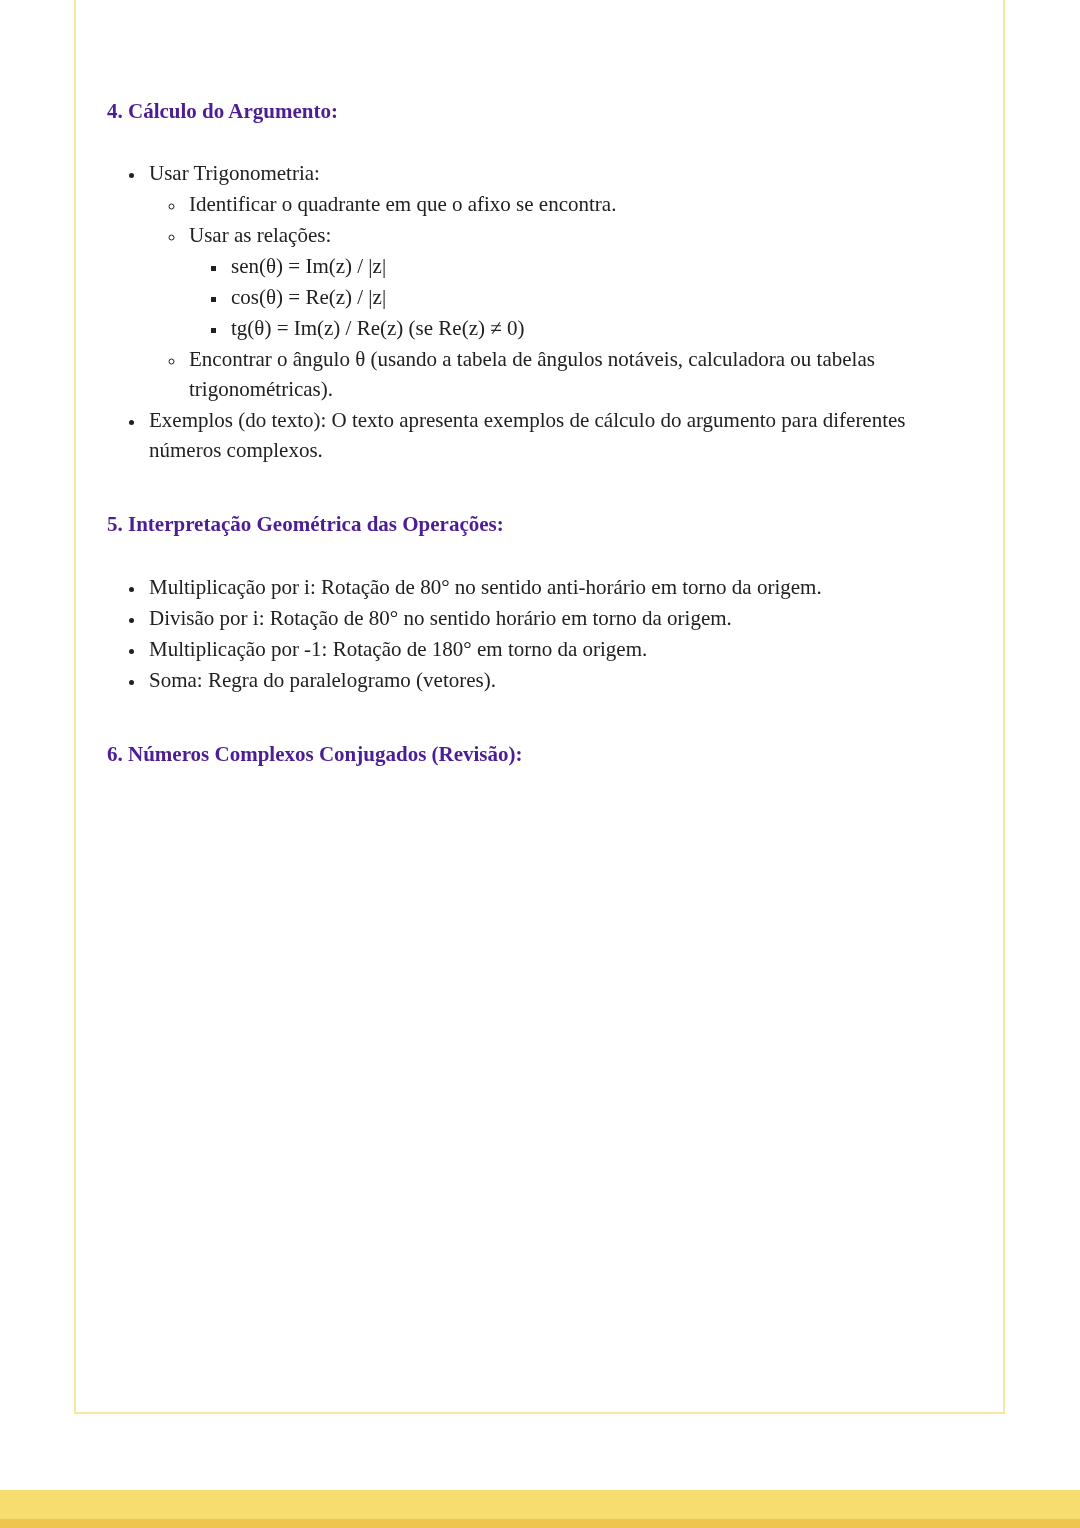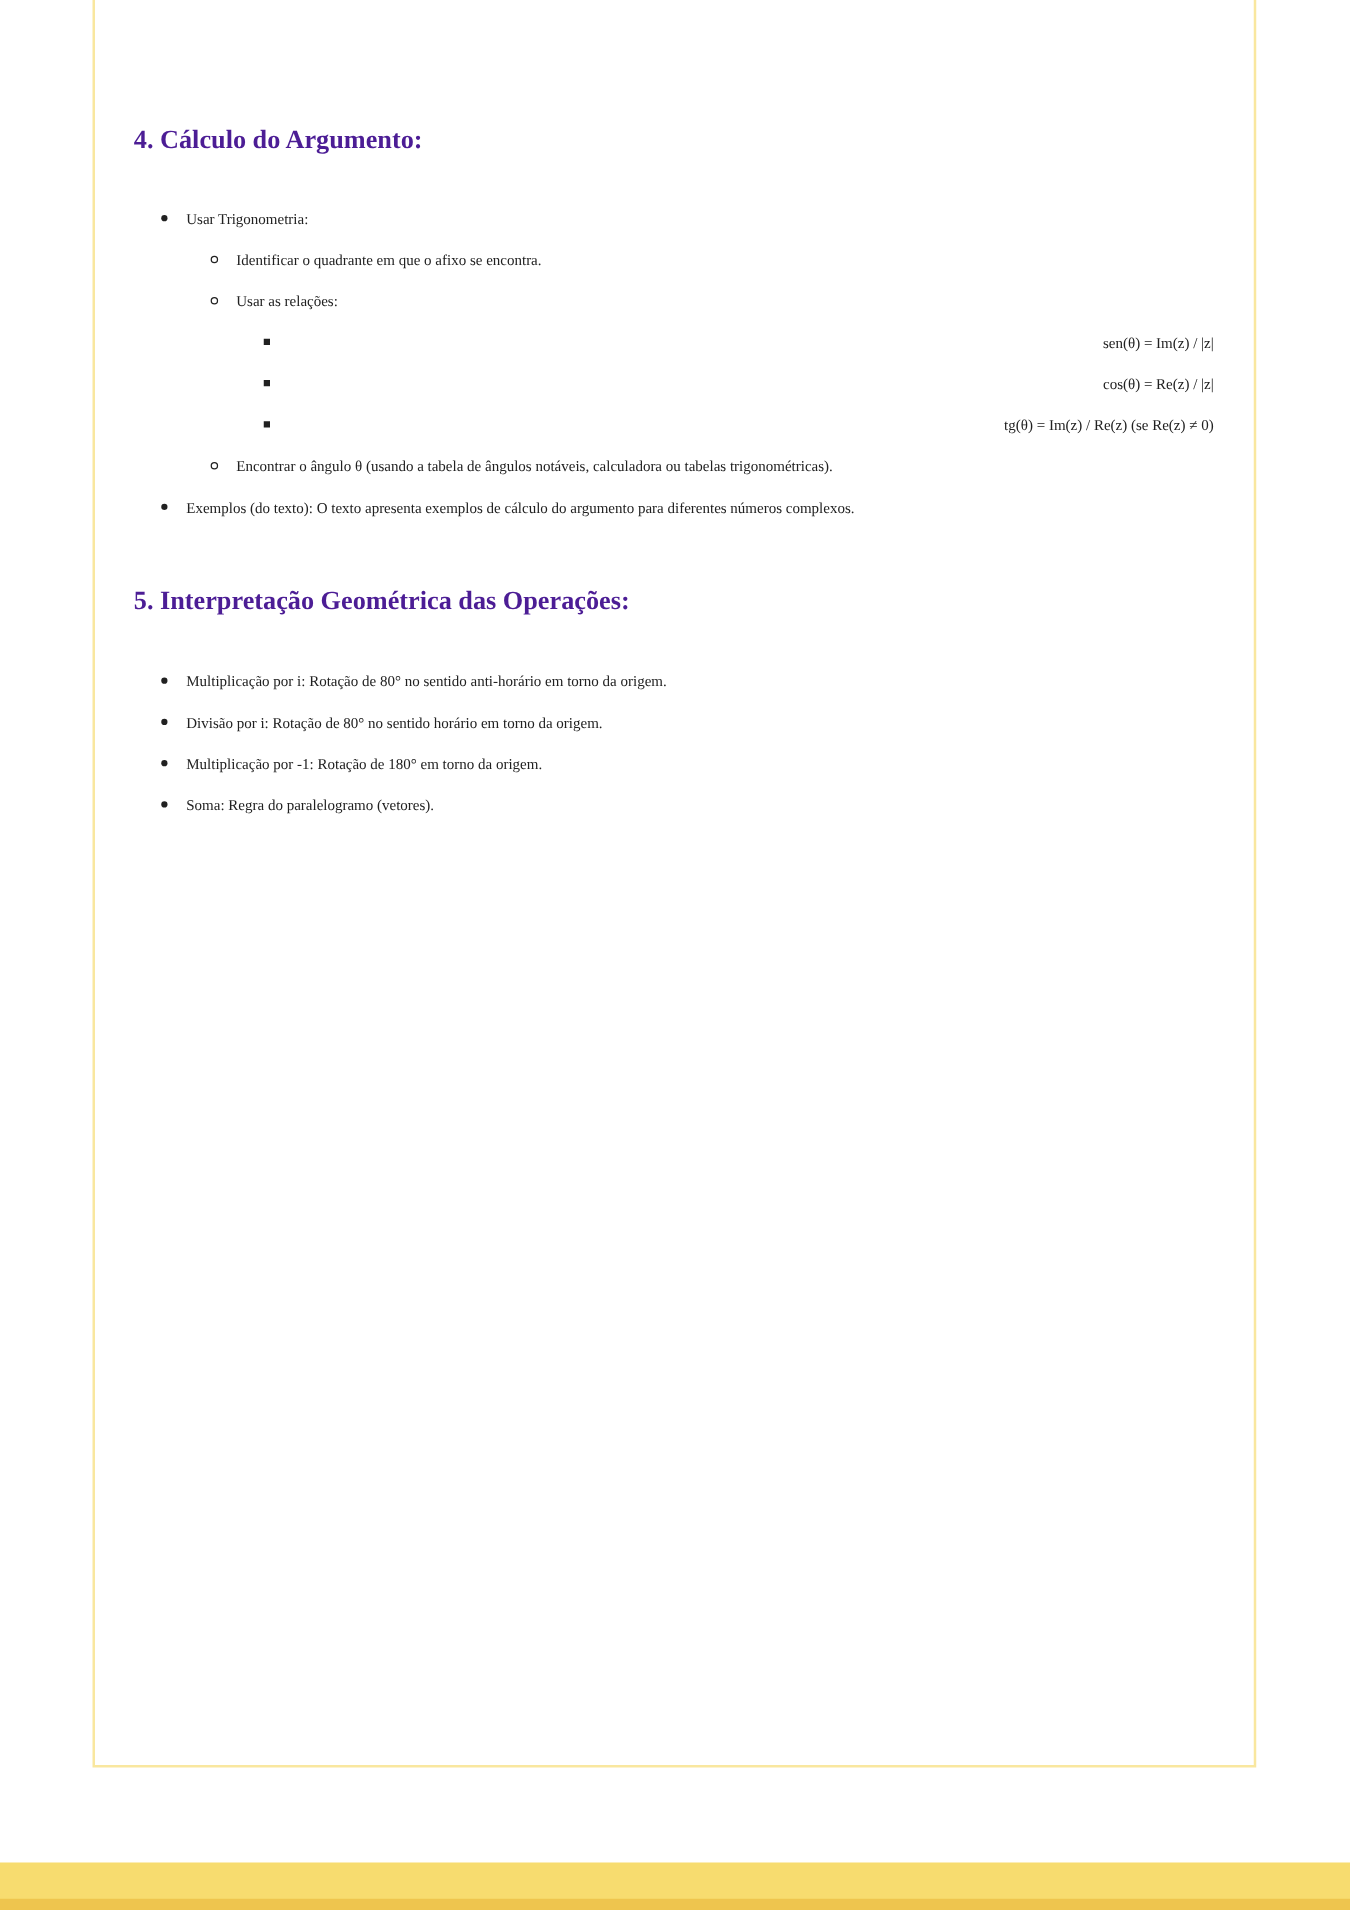--- a/index.html
+++ b/index.html
@@ -31,26 +31,26 @@
     margin: 0 0 34px 0;
     line-height: 1.25;
     color: #4c1d95;
   }
   h3.section-heading.spaced {
     margin-top: 46px;
   }
   ul {
     margin: 0;
     padding: 0 0 0 39px;
-    font-size: 12px;
+    font-size: 21px;
     line-height: 30px;
   }
   ul.l1 { list-style-type: disc; }
   ul.l2 { list-style-type: circle; padding-left: 37px; }
-  ul.l3 { list-style-type: square; padding-left: 39px; text-align: right; }
+  ul.l3 { list-style-type: square; padding-left: 39px; }
   li { margin: 1px 0; padding-left: 3px; }
   li::marker { font-size: 18px; }
   .footer-bar {
     position: absolute;
     left: 0;
     bottom: 0;
     width: 100%;
     height: 38px;
     background: #F7DC6F;
   }
@@ -112,20 +112,21 @@
         <span>Divisão por i: Rotação de 80° no sentido horário em torno da origem.</span>
       </li>
       <li>
         <span>Multiplicação por -1: Rotação de 180° em torno da origem.</span>
       </li>
       <li>
         <span>Soma: Regra do paralelogramo (vetores).</span>
       </li>
     </ul>
 
+    <h3 class="section-heading spaced">6. Números Complexos Conjugados (Revisão):</h3>
 
 
   </div>
 </div>
 
 <div class="footer-bar">
   <div class="footer-bar-accent"></div>
 </div>
 
 </body></html>

